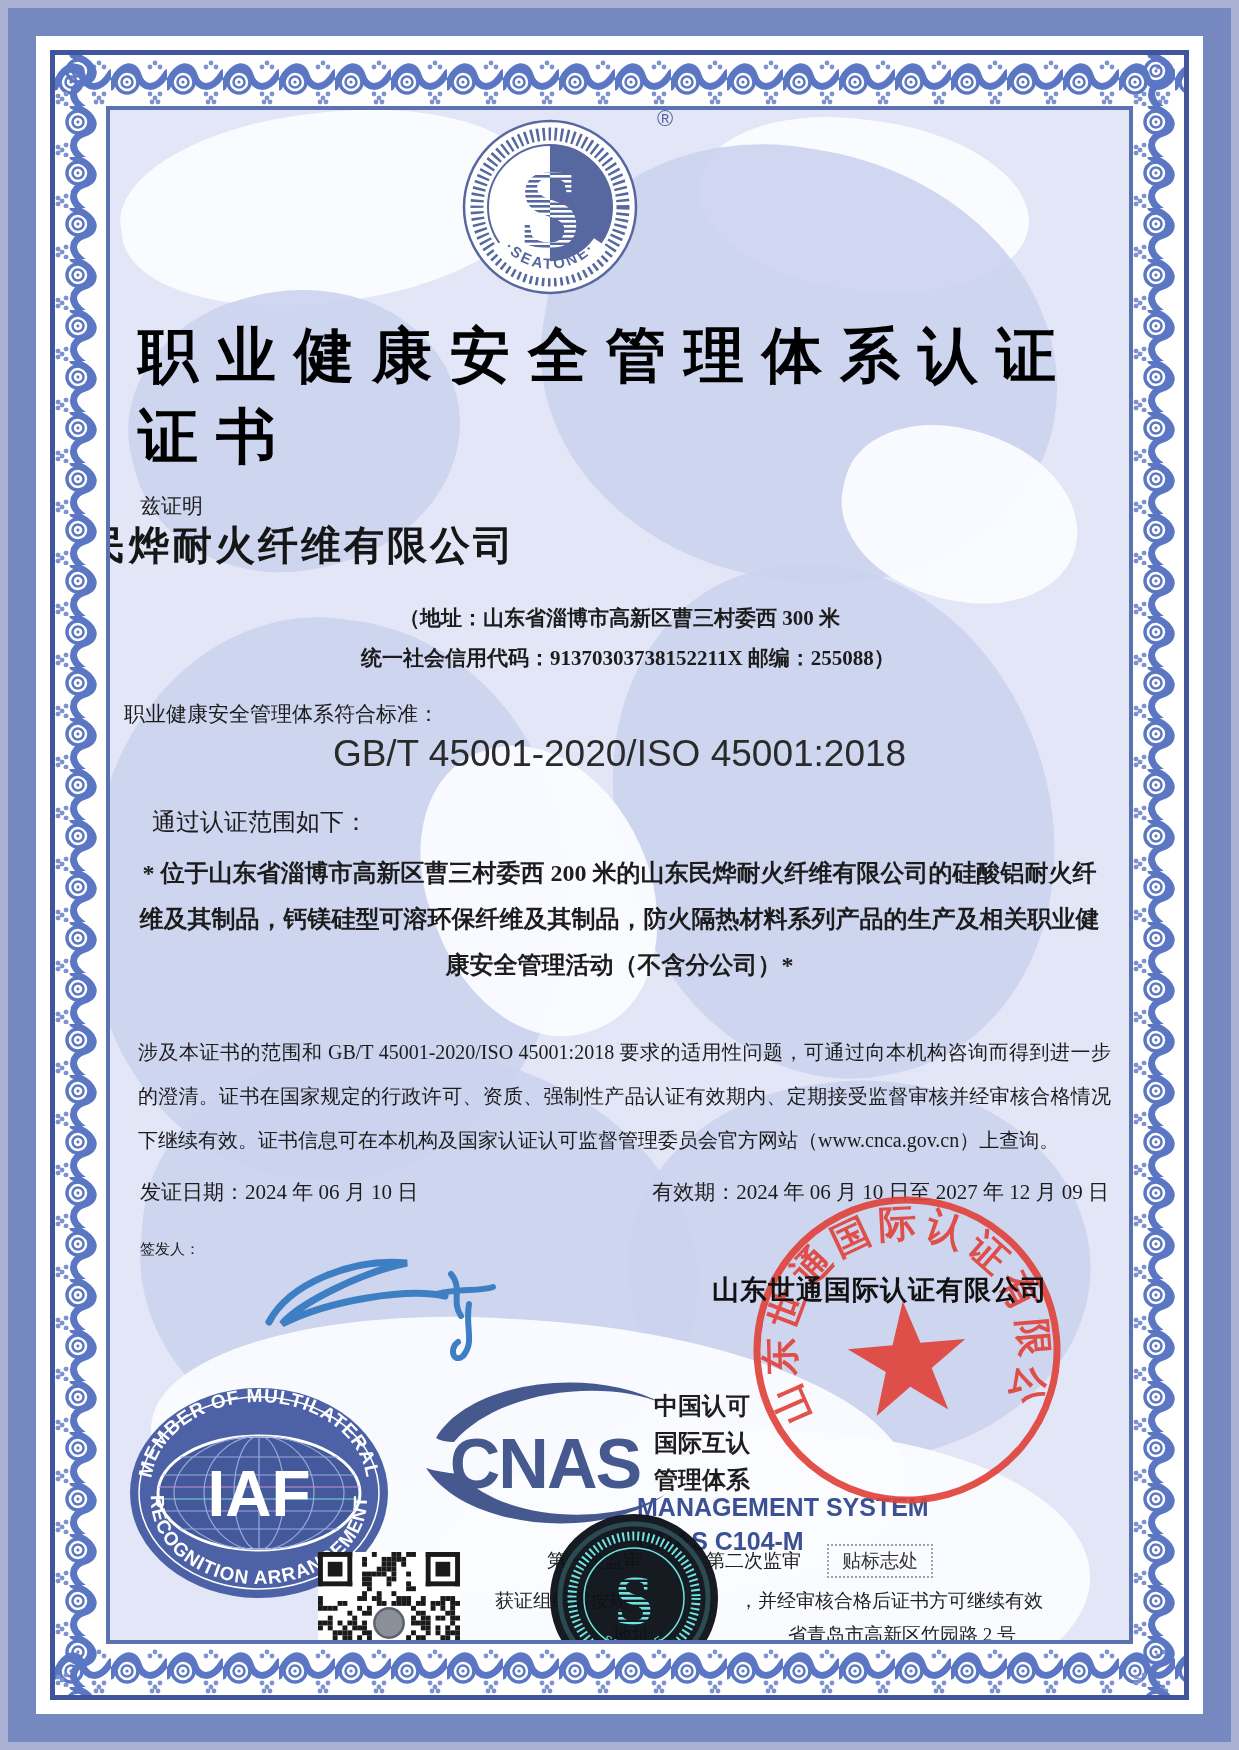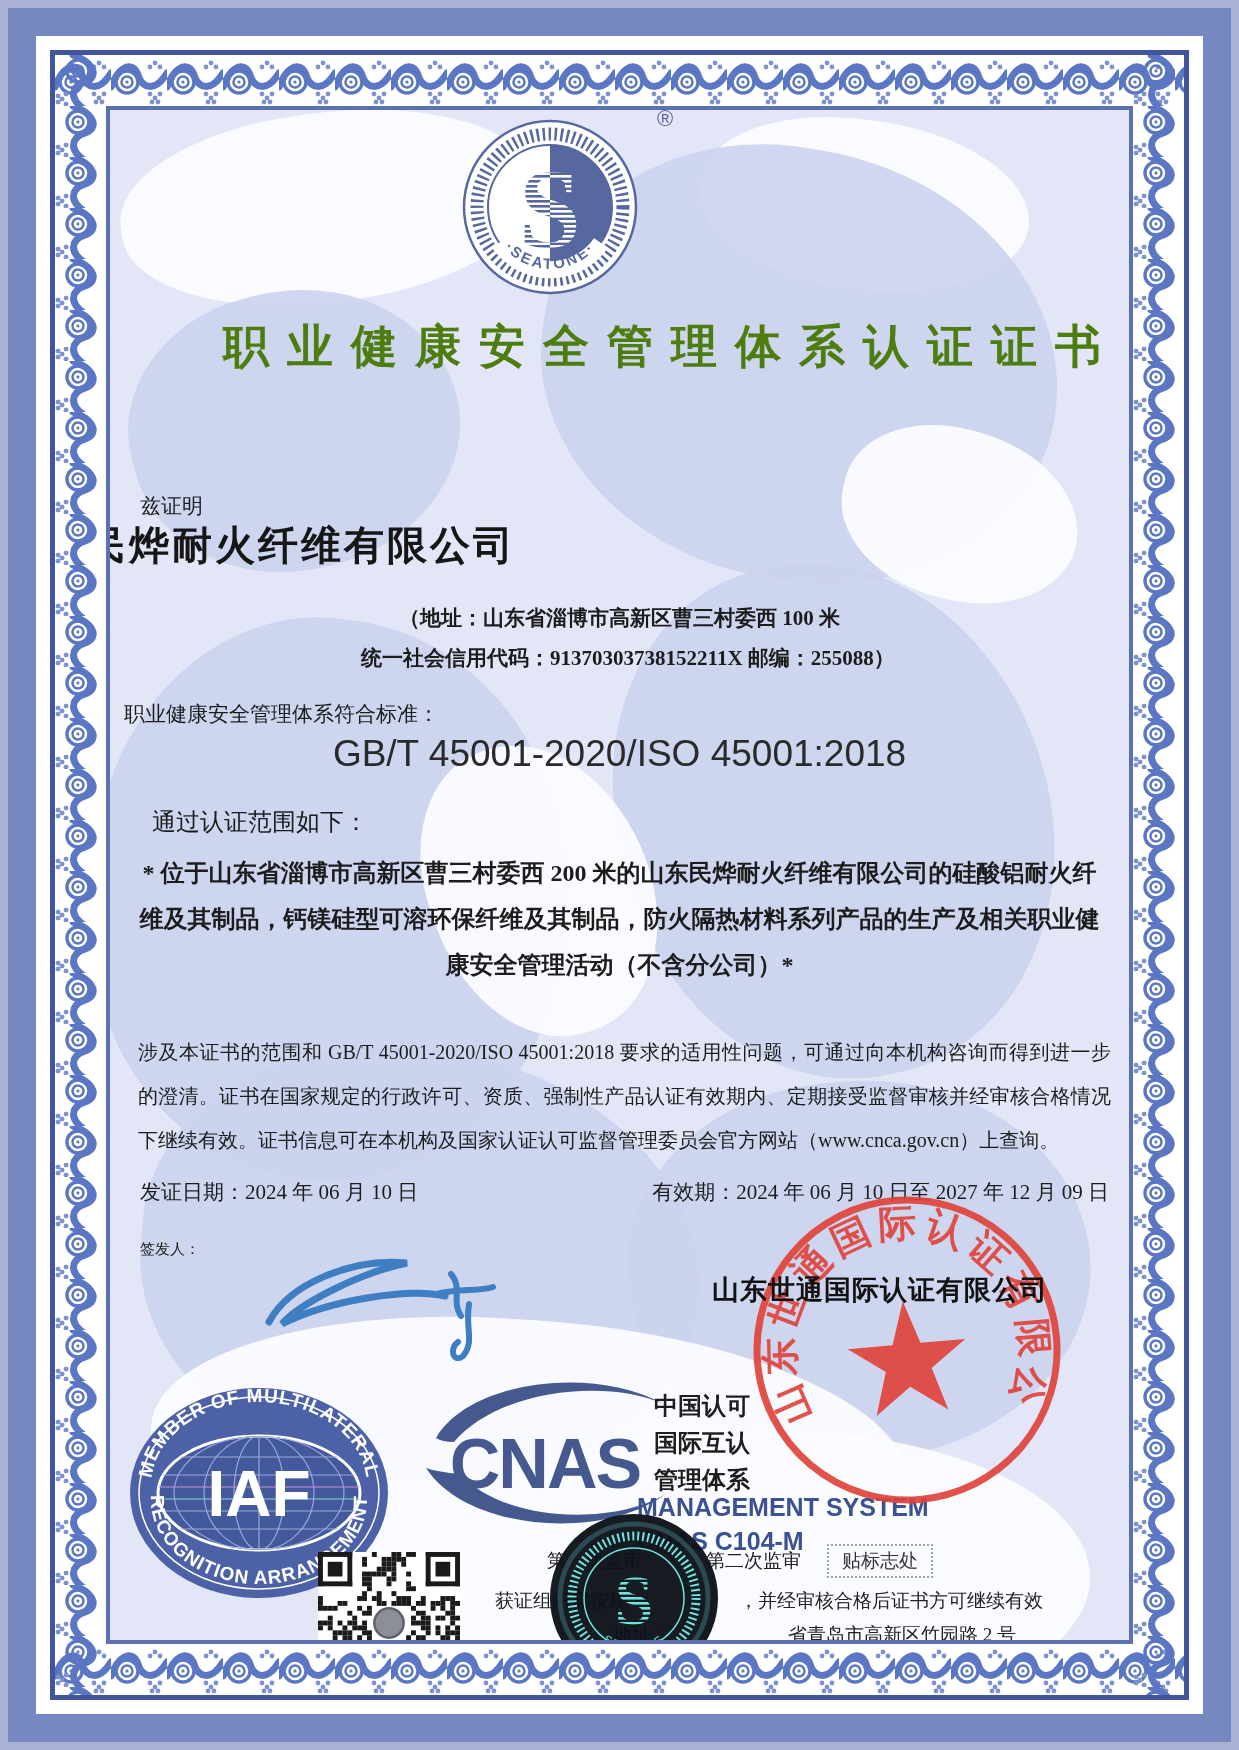--- a/index.html
+++ b/index.html
@@ -9,22 +9,22 @@
   .gap{position:absolute;inset:36px;background:#ffffff;}
   .line1{position:absolute;inset:50px;border:5px solid #41559c;background:#ffffff;}
   .orn{position:absolute;z-index:1;}
   .line2{position:absolute;inset:106px;border:4px solid #5c71b0;z-index:2;}
   .content{position:absolute;inset:110px;background:#e2e6f6;overflow:hidden;z-index:3;}
   .canvas{position:absolute;left:-110px;top:-110px;width:1239px;height:1750px;}
   .wm{position:absolute;border-radius:46% 54% 49% 51%;z-index:0;}
   .lav{background:#ccd3ee;opacity:.9;}
   .wht{background:#fbfcff;opacity:.95;}
   .txt{position:absolute;z-index:2;color:#1c1c1c;}
-  .title{left:120px;right:120px;top:316px;text-align:right;font-size:46px;font-weight:bold;
-         color:#4d7c0f;letter-spacing:18px;padding-left:18px;}
+  .title{left:120px;right:120px;top:316px;text-align:left;font-size:60px;font-weight:bold;
+         color:#000000;letter-spacing:18px;padding-left:18px;}
   .certno{right:148px;top:446px;font-size:25px;font-weight:bold;color:#101010;}
   .intro{left:140px;top:492px;font-size:21px;}
   .company{left:0;right:0;top:518px;font-size:40px;font-weight:bold;letter-spacing:3px;color:#161616;}
   .addr1{left:0;right:0;top:604px;text-align:center;font-size:21px;font-weight:bold;}
   .addr2{left:17px;right:0;top:644px;text-align:center;font-size:21px;font-weight:bold;}
   .stdlabel{left:124px;top:700px;font-size:21px;}
   .standard{left:0;right:0;top:733px;text-align:center;font-size:37px;color:#2a2a2a;
             font-family:"Liberation Sans","DejaVu Sans",sans-serif;}
   .scopelabel{left:152px;top:806px;font-size:24px;font-family:Liberation Serif, serif;}
   .scope{left:134px;right:134px;top:850px;text-align:center;font-size:24px;font-weight:bold;line-height:46px;}
@@ -142,21 +142,21 @@
           <textPath href="#seatoneArc" startOffset="50%" text-anchor="middle">·SEATONE·</textPath>
         </text>
         <text x="207" y="26" font-size="22" fill="#57679f" font-family="'Liberation Sans',sans-serif">®</text>
       </svg>
 
       <div class="txt title">职业健康安全管理体系认证证书</div>
 
 
       <div class="txt intro">兹证明</div>
       <div class="txt company">山东民烨耐火纤维有限公司</div>
-      <div class="txt addr1">（地址：山东省淄博市高新区曹三村委西 100 米</div>
+      <div class="txt addr1">（地址：山东省淄博市高新区曹三村委西 300 米</div>
       <div class="txt addr2">统一社会信用代码：91370303738152211X 邮编：255088）</div>
 
       <div class="txt stdlabel">职业健康安全管理体系符合标准：</div>
       <div class="txt standard">GB/T 45001-2020/ISO 45001:2018</div>
 
       <div class="txt scopelabel">通过认证范围如下：</div>
       <div class="txt scope">* 位于山东省淄博市高新区曹三村委西 200 米的山东民烨耐火纤维有限公司的硅酸铝耐火纤维及其制品，钙镁硅型可溶环保纤维及其制品，防火隔热材料系列产品的生产及相关职业健康安全管理活动（不含分公司）*</div>
 
       <div class="txt disclaimer">涉及本证书的范围和 GB/T 45001-2020/ISO 45001:2018 要求的适用性问题，可通过向本机构咨询而得到进一步的澄清。证书在国家规定的行政许可、资质、强制性产品认证有效期内、定期接受监督审核并经审核合格情况下继续有效。证书信息可在本机构及国家认证认可监督管理委员会官方网站（www.cnca.gov.cn）上查询。</div>
 

